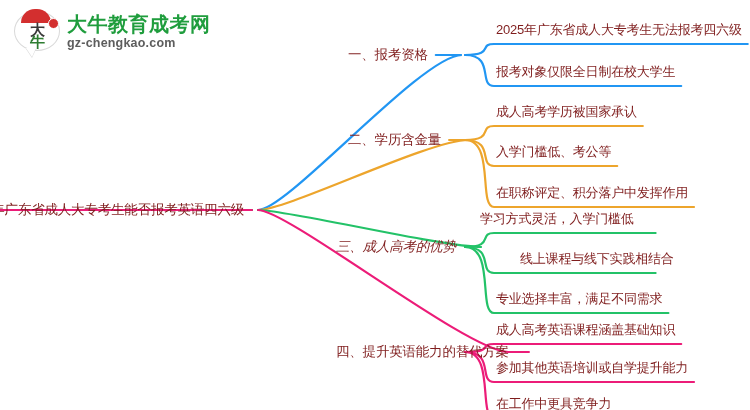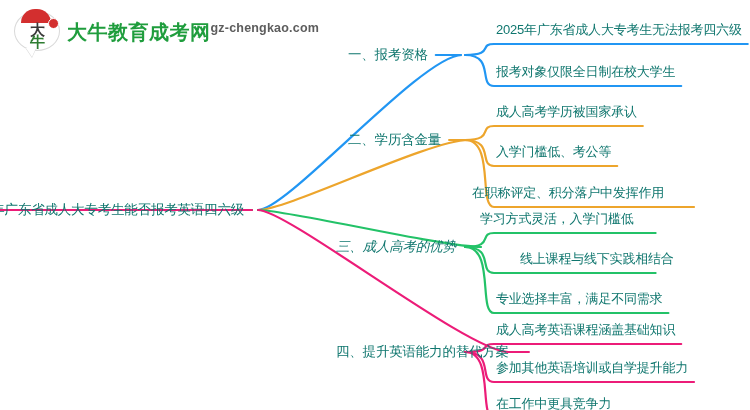--- a/index.html
+++ b/index.html
@@ -83,21 +83,21 @@
     position: absolute;
     left: 4px; top: 25px;
     width: 38px;
     text-align: center;
     font-size: 15px;
     font-weight: bold;
     color: #2e7d32;
     letter-spacing: -1px;
     line-height: 15px;
   }
-  .logo-text { display: flex; justify-content: center; }
+  .logo-text { display: flex; flex-direction: column; justify-content: center; }
   .logo-title {
     font-size: 20px;
     font-weight: bold;
     color: #1f9d3d;
     letter-spacing: 0.5px;
     line-height: 23px;
     white-space: nowrap;
   }
   .logo-sub {
     font-size: 12.5px;
@@ -113,21 +113,21 @@
     position: absolute;
     left: 0; top: 0;
     width: 750px; height: 410px;
     pointer-events: none;
   }
 
   
   .node {
     position: absolute;
     white-space: nowrap;
-    color: #0f766e;
+    color: #7f1d1d;
     transform: translateY(-50%);
   }
   .node-root {
     font-size: 13.5px;
     letter-spacing: -0.2px;
   }
   .node-l1 {
     font-size: 13.5px;
     letter-spacing: -0.2px;
   }
@@ -178,21 +178,21 @@
     </svg>
 
   <div id="nodes">
       <div class="node node-root" style="left: -37.9375px; top: 210px;">2025年广东省成人大专考生能否报考英语四六级</div>
       <div class="node node-l1" style="left: 348px; top: 55px;">一、报考资格</div>
       <div class="node node-l2" style="left: 496px; top: 30px;">2025年广东省成人大专考生无法报考四六级</div>
       <div class="node node-l2" style="left: 496px; top: 72px;">报考对象仅限全日制在校大学生</div>
       <div class="node node-l1" style="left: 348px; top: 140px;">二、学历含金量</div>
       <div class="node node-l2" style="left: 496px; top: 112px;">成人高考学历被国家承认</div>
       <div class="node node-l2" style="left: 496px; top: 152px;">入学门槛低、考公等</div>
-      <div class="node node-l2" style="left: 472px; top: 193px;">在职称评定、积分落户中发挥作用</div>
+      <div class="node node-l2" style="left: 496px; top: 193px;">在职称评定、积分落户中发挥作用</div>
       <div class="node node-l1" style="left: 336px; top: 247px; font-style: italic;">三、成人高考的优势</div>
       <div class="node node-l2" style="left: 480px; top: 219px;">学习方式灵活，入学门槛低</div>
       <div class="node node-l2" style="left: 496px; top: 259px; margin-left: 24px;">线上课程与线下实践相结合</div>
       <div class="node node-l2" style="left: 496px; top: 299px;">专业选择丰富，满足不同需求</div>
       <div class="node node-l1" style="left: 336px; top: 352px;">四、提升英语能力的替代方案</div>
       <div class="node node-l2" style="left: 496px; top: 330px;">成人高考英语课程涵盖基础知识</div>
       <div class="node node-l2" style="left: 496px; top: 368px;">参加其他英语培训或自学提升能力</div>
       <div class="node node-l2" style="left: 496px; top: 404px;">在工作中更具竞争力</div>
     </div>
 

